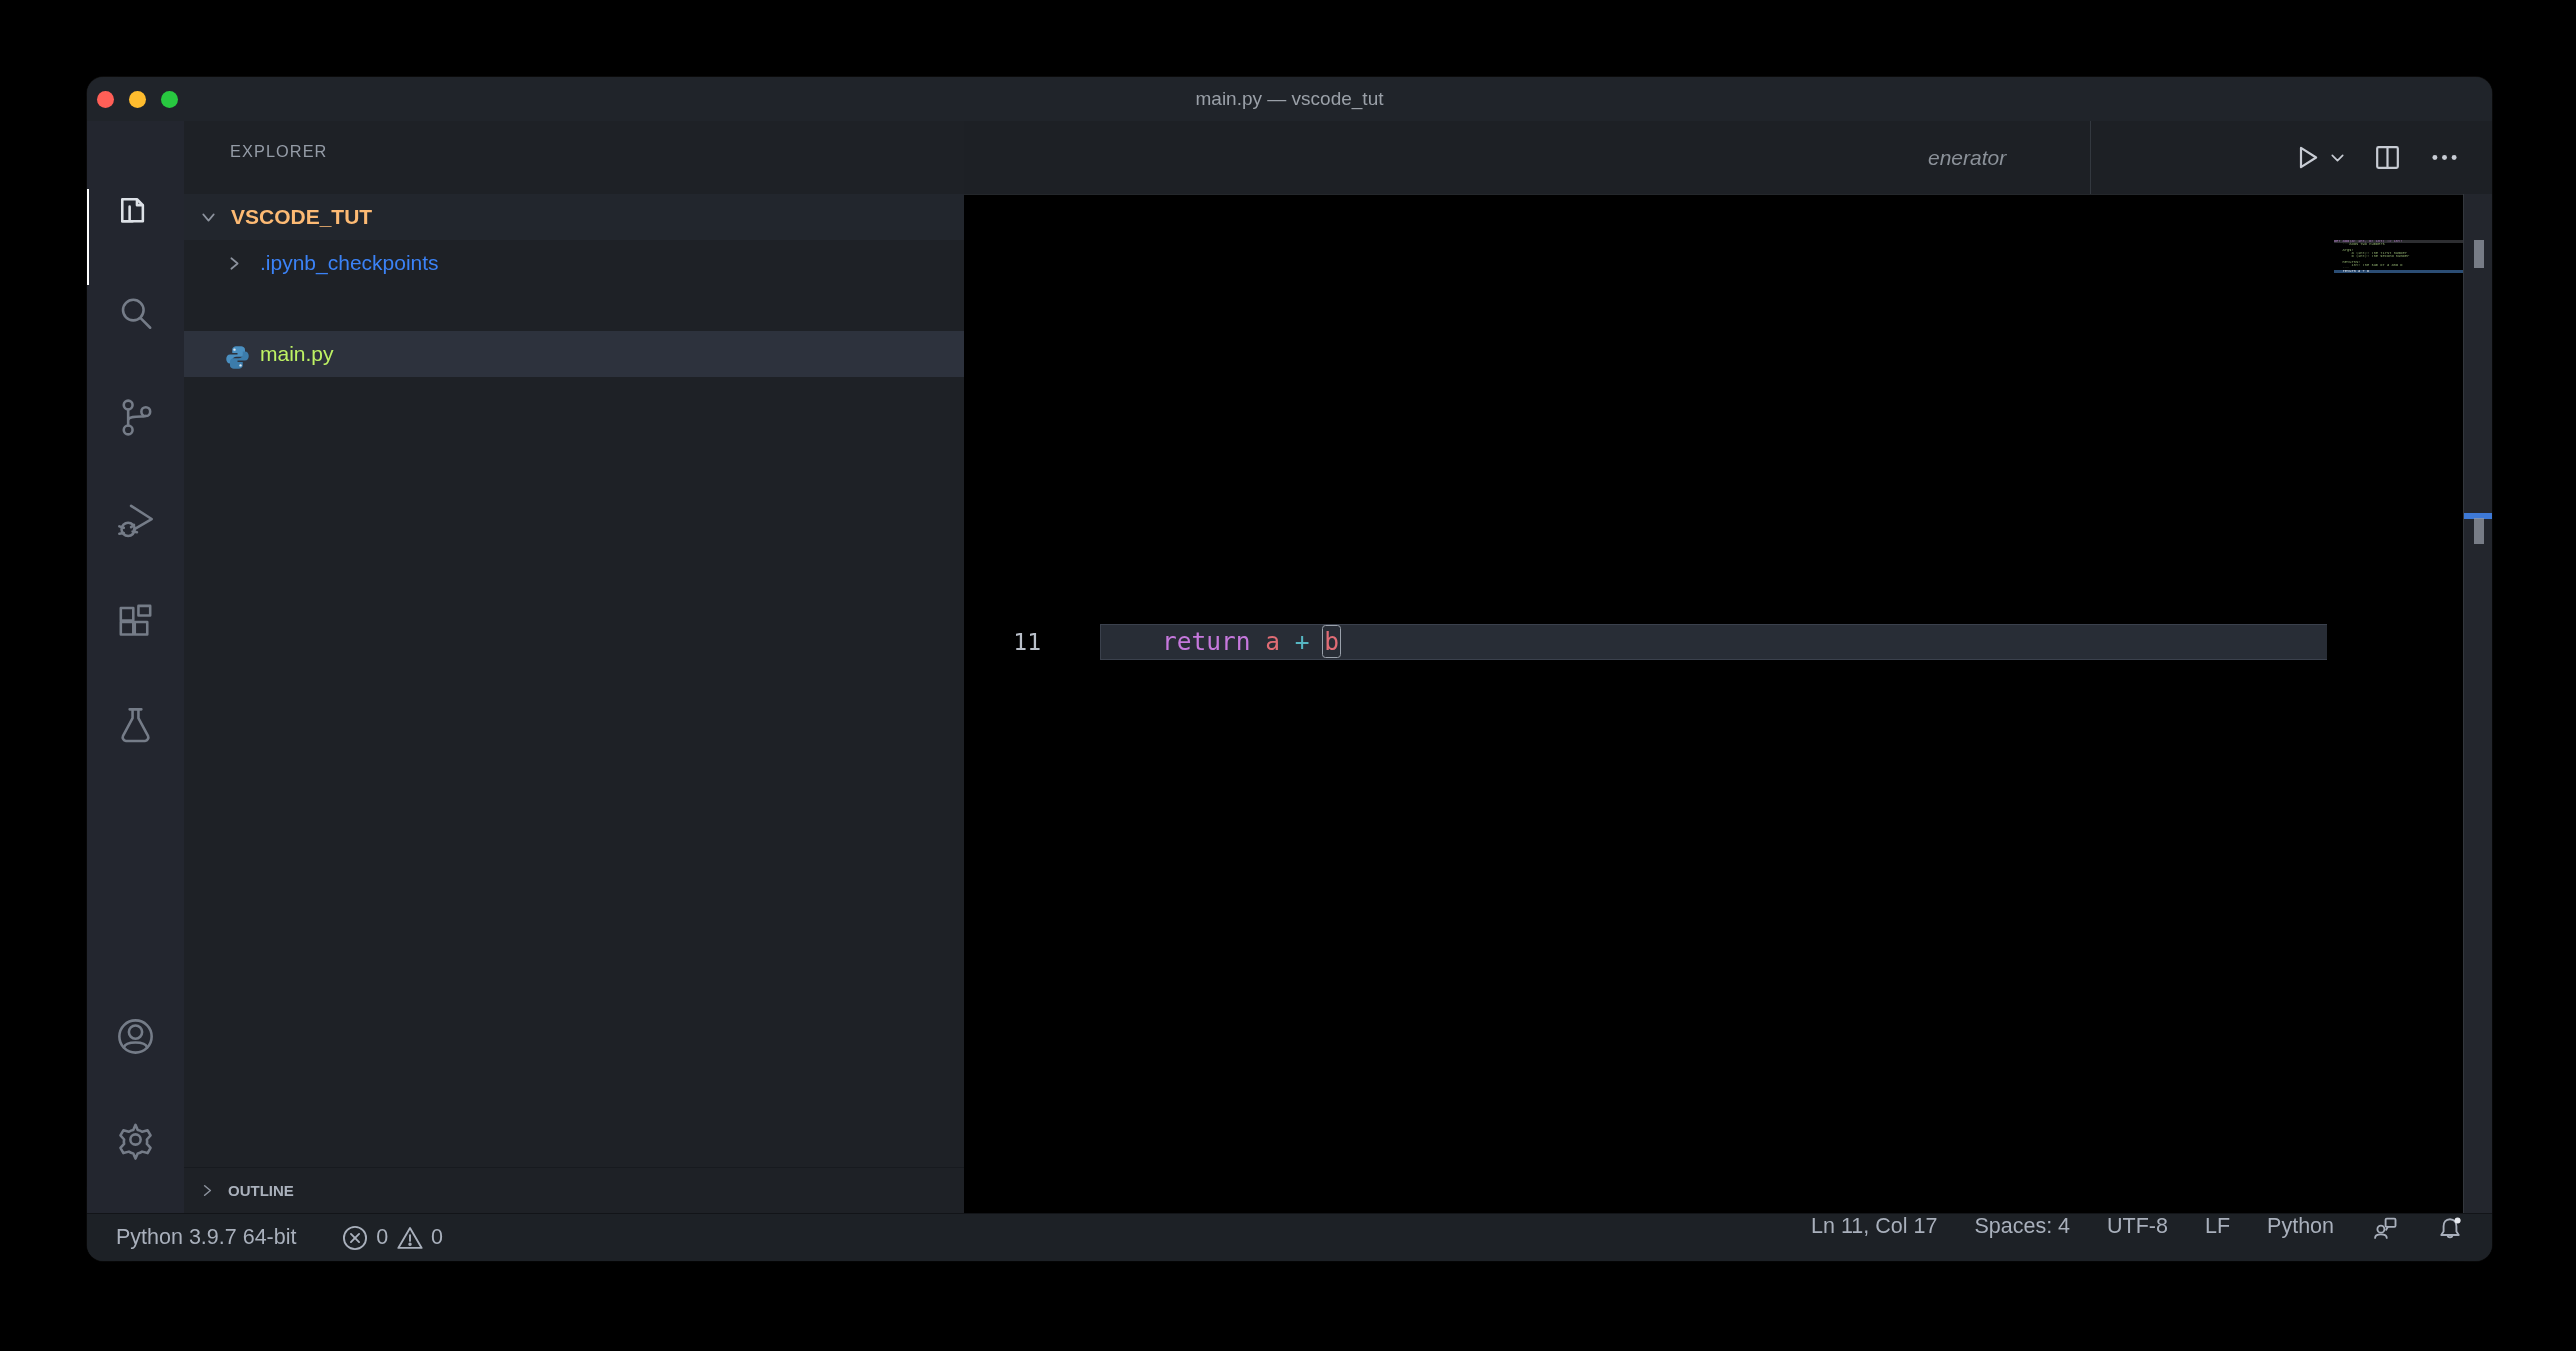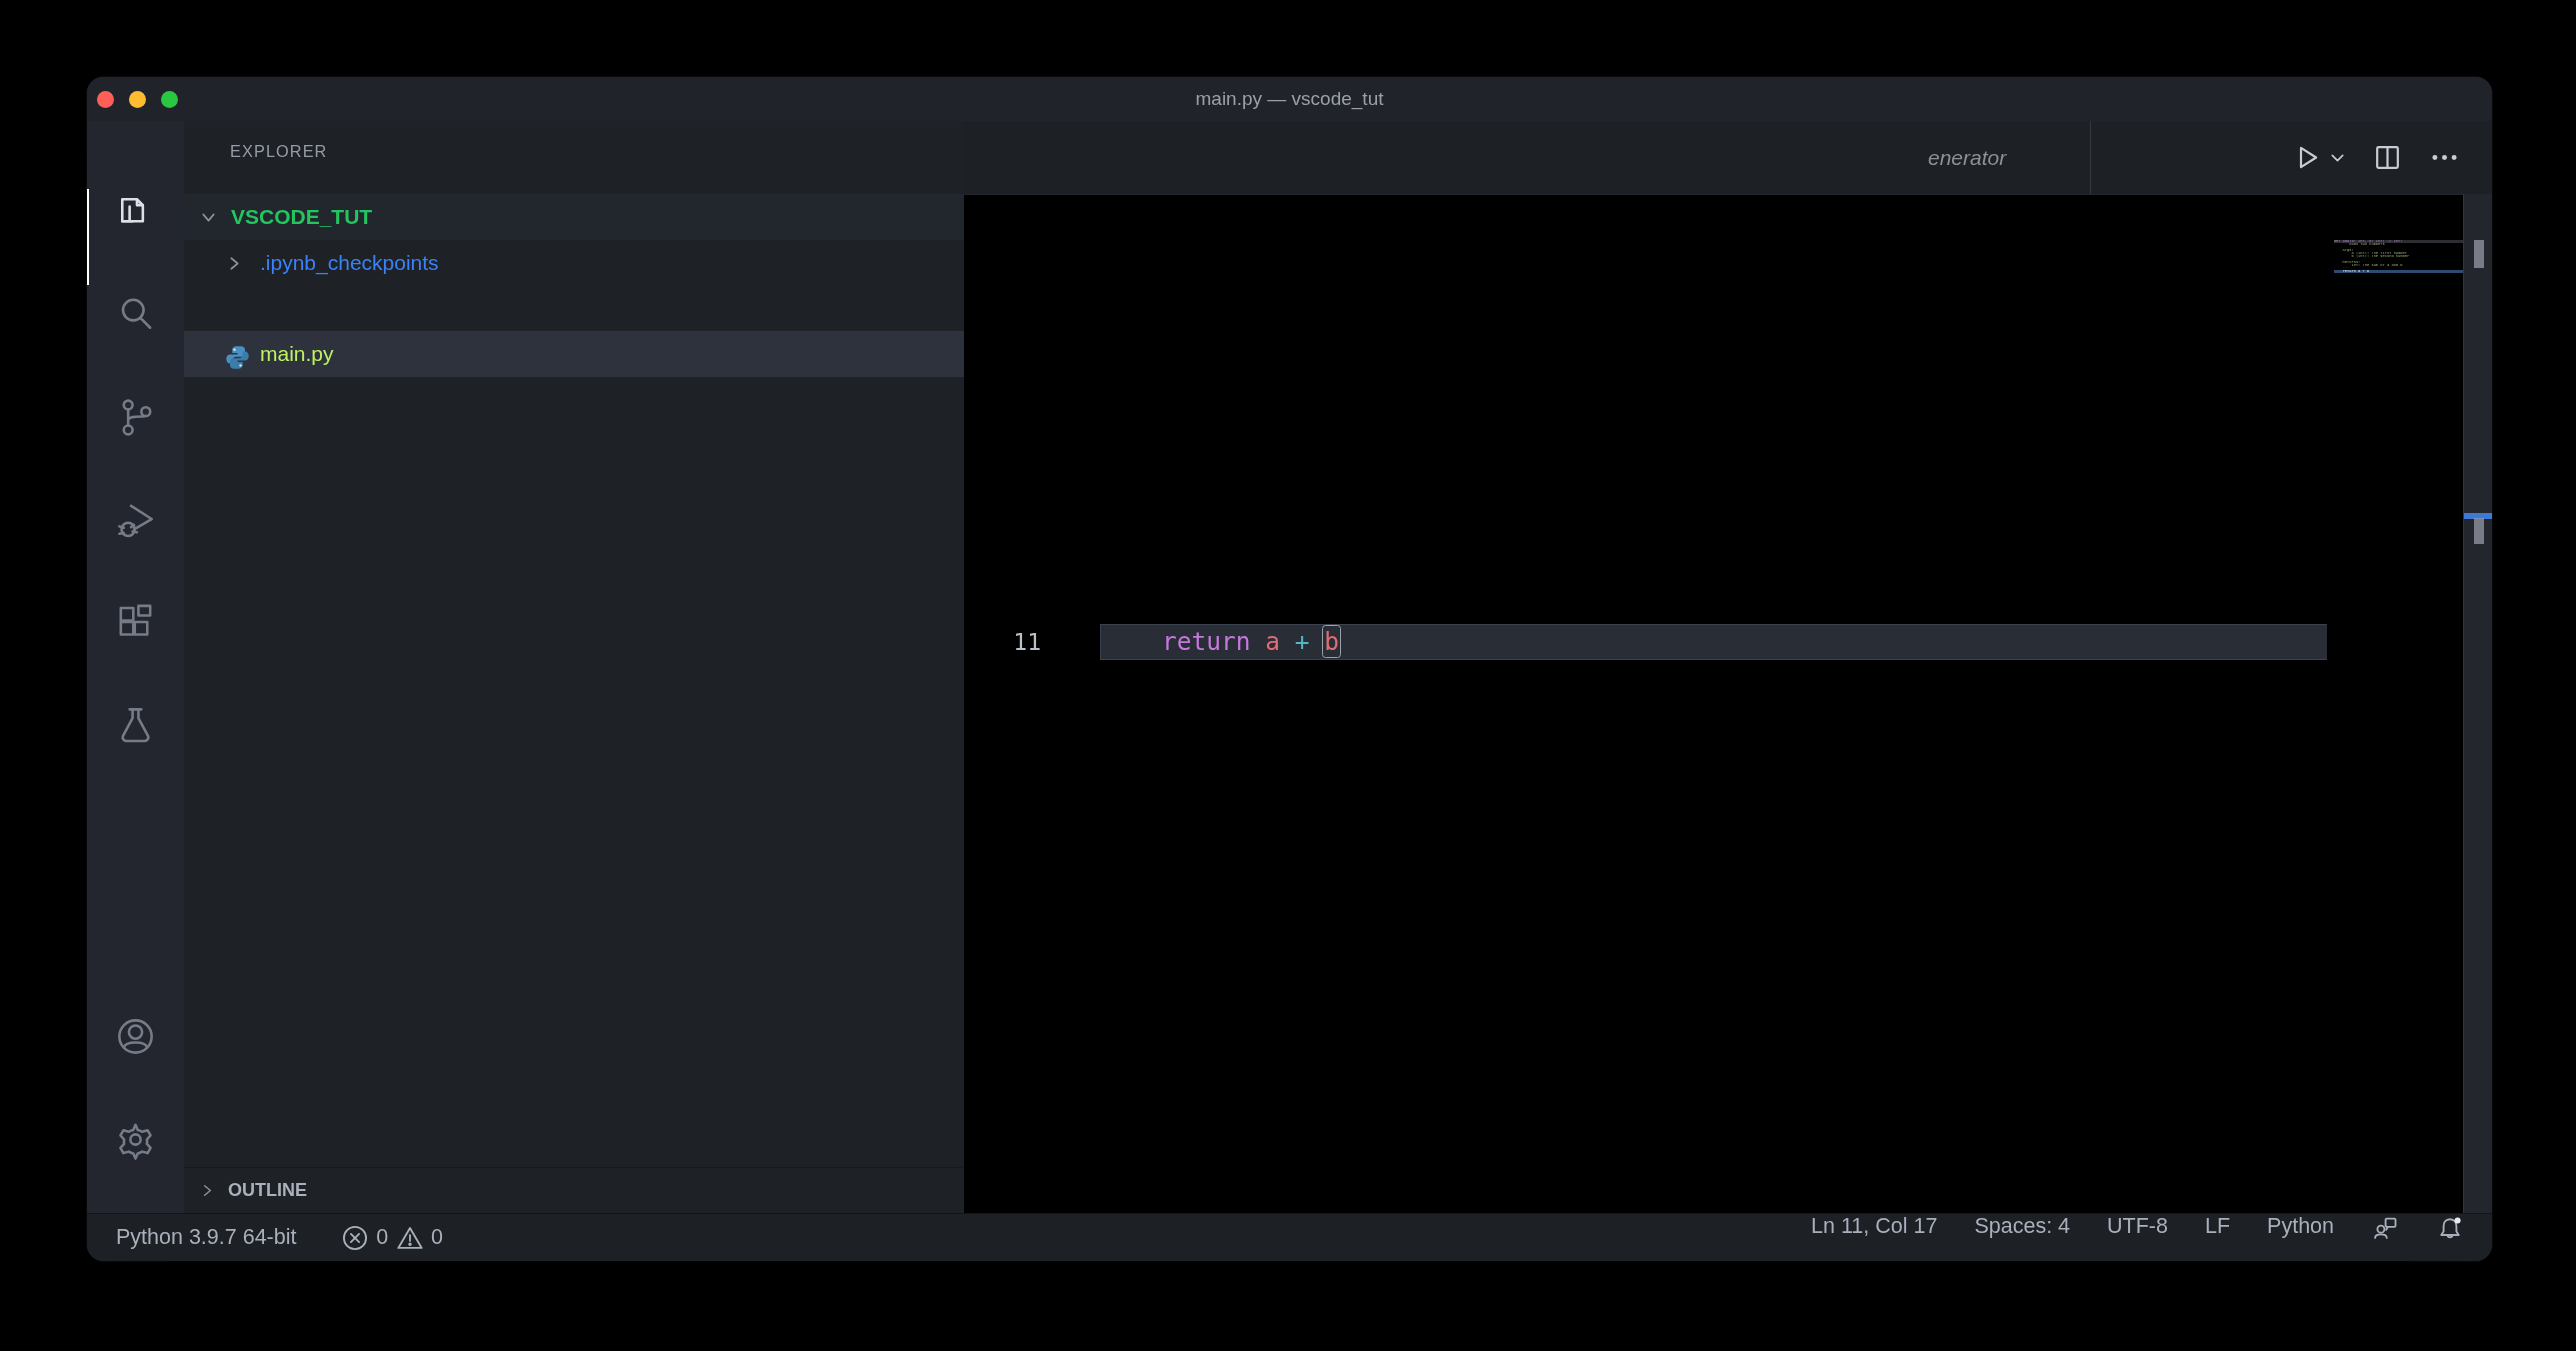--- a/index.html
+++ b/index.html
@@ -25,26 +25,26 @@
   .act-indicator{position:absolute;left:0;top:68px;width:2.2px;height:96px;background:#fff;}
 
   
   .sidebar{position:absolute;left:97px;top:44px;width:780px;height:1092px;background:#1e2126;}
   .sb-header{position:absolute;left:46px;top:21px;font-size:16.3px;letter-spacing:1.1px;color:#959ca7;}
   .row{position:absolute;left:0;width:100%;height:46px;line-height:46px;font-size:21px;color:#3b82f6;}
   .row .chev{position:absolute;top:0;width:22px;height:46px;color:#8c929d;}
   .row .chev svg{width:21px;height:21px;margin-top:12.6px;display:block;}
   .row .ficon{position:absolute;top:9.6px;width:27px;height:27px;}
   .row .lbl{position:absolute;top:0;white-space:nowrap;}
-  .row-root{top:73px;background:#22262d;font-weight:bold;color:#22c55e;}
+  .row-root{top:73px;background:#22262d;font-weight:bold;color:#fdba74;}
   .row-ipynbdir{top:119px;}
   .row-ipynb{top:165px;}
   .row-py{top:210px;background:#2d323d;color:#bef264;}
   .outline-row{position:absolute;left:0;top:1046px;width:100%;height:45px;line-height:45px;
-               border-top:0.7px solid #171a1f;font-size:18px;font-weight:bold;color:#aab1bc;}
+               border-top:0.7px solid #171a1f;font-size:15px;font-weight:bold;color:#aab1bc;}
   .outline-row .chev{position:absolute;left:14px;top:0;width:22px;height:45px;color:#8c929d;}
   .outline-row .chev svg{width:19px;height:19px;margin-top:12.6px;display:block;}
   .outline-row .lbl{position:absolute;left:44px;}
 
   
   .editor{position:absolute;left:877px;top:44px;width:1528px;height:1092px;background:#000000;}
   .tabbar{position:absolute;left:0;top:0;width:100%;height:73px;background:#1d2025;border-bottom:0.7px solid rgba(255,255,255,.03);}
   .tab-fragment{position:absolute;left:964px;top:0;height:73px;line-height:73px;font-size:21px;
                 font-style:italic;color:#8b9199;white-space:nowrap;}
   .tab-divider{position:absolute;left:1126px;top:0;width:0.7px;height:73px;background:#33383f;}

